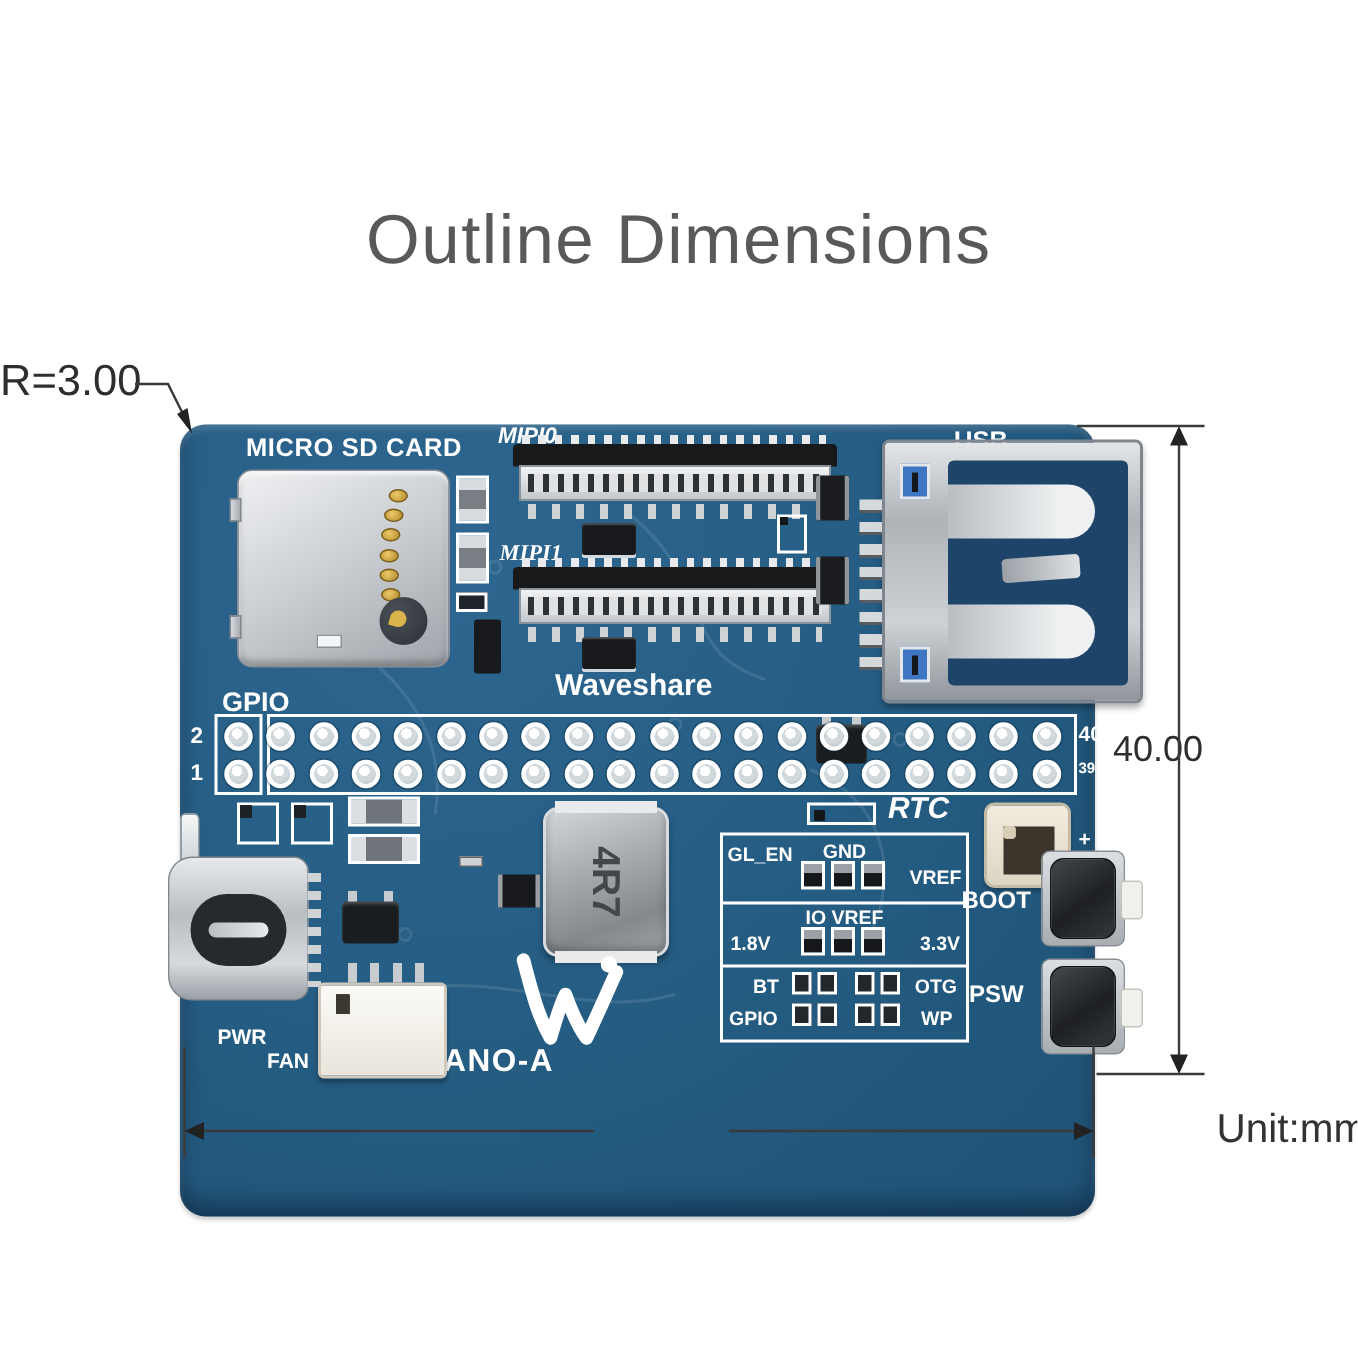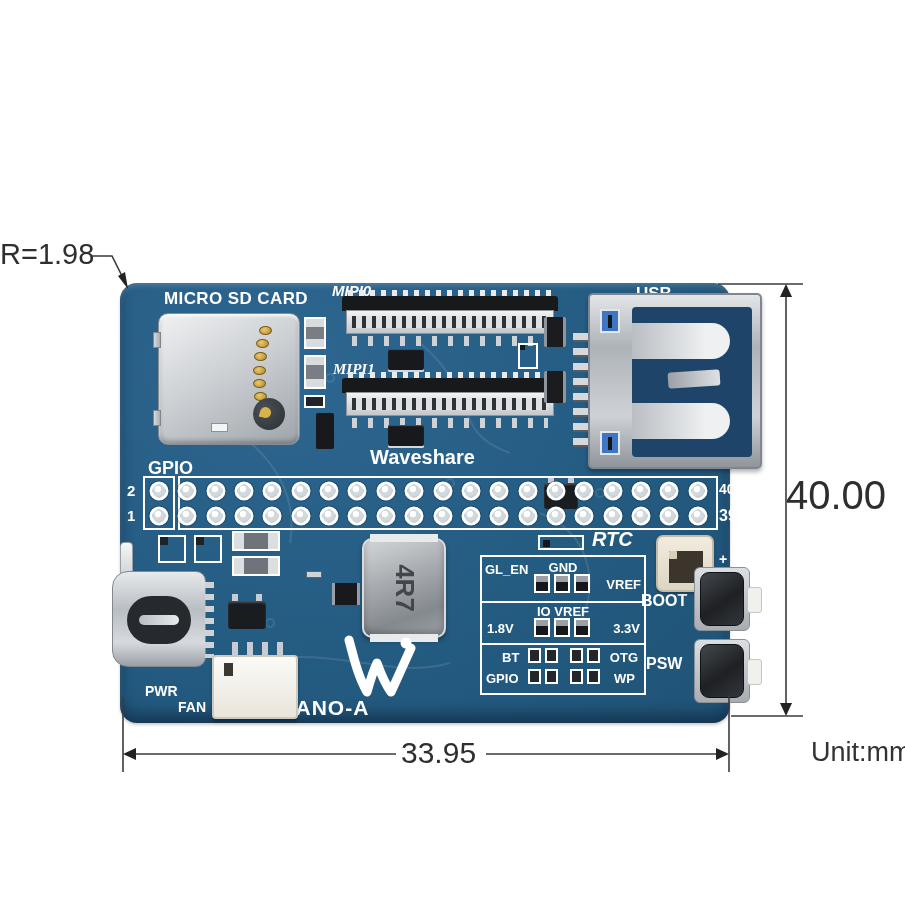--- a/index.html
+++ b/index.html
@@ -5,44 +5,44 @@
   * { margin:0; padding:0; box-sizing:border-box; }
   body { background:#ffffff; }
   .canvas { position:relative; width:905px; height:905px; background:#ffffff;
             font-family:"Liberation Sans", sans-serif; overflow:hidden; }
 
   
   .page-title { position:absolute; top:132px; left:0; width:100%; text-align:center;
                 font-size:46px; color:#58595b; letter-spacing:1px; }
   .dim-label { position:absolute; color:#2e2e2e; }
   #r-label    { left:0px;   top:238px; font-size:29px; }
-  #h-label    { left:742px; top:473px; font-size:40px;margin-left:44px; }
+  #h-label    { left:742px; top:486px; font-size:24px; }
   #w-label    { left:401px; top:736px; font-size:30px; }
   #unit-label { left:811px; top:737px; font-size:27px; color:#333; }
 
   #dim-svg { position:absolute; left:0; top:0; width:905px; height:905px; pointer-events:none; z-index:5; }
 
   
-  .board { position:absolute; left:120px; top:283px; width:610px; height:440px; border-radius:17px;
+  .board { position:absolute; left:120px; top:283px; width:610px; height:528px; border-radius:17px;
            background: radial-gradient(130% 150% at 28% 18%, #2d6690 0%, #245b81 45%, #1c4d6f 100%);
            box-shadow: inset 0 -9px 14px rgba(0,5,20,0.38), inset 0 3px 5px rgba(255,255,255,0.18), 0 2px 3px rgba(0,0,0,0.2); }
   .board * { position:absolute; }
   #trace-svg { left:0; top:0; width:610px; height:440px; opacity:0.10; }
 
   .silk { color:#fff; font-weight:bold; white-space:nowrap; }
   #lbl-sd        { left:44px;  top:6px;   font-size:17px; letter-spacing:0.4px; }
   #lbl-mipi0     { left:212px; top:-1px;  font-size:15px; font-style:italic; }
   #lbl-mipi1     { left:213px; top:78px;  font-size:15px; font-style:italic;font-family:Liberation Serif, serif; }
   #lbl-usb       { left:516px; top:1px;   font-size:17px; }
   #lbl-waveshare { left:250px; top:163px; font-size:20px; }
   #lbl-gpio      { left:28px;  top:175px; font-size:18px; }
   #pin-2  { left:7px;   top:199px; font-size:15px; }
   #pin-1  { left:7px;   top:224px; font-size:15px; }
   #pin-40 { left:599px; top:198px; font-size:14px; }
-  #pin-39 { left:599px; top:224px; font-size:16px; }
+  #pin-39 { left:599px; top:224px; font-size:10px; }
   #lbl-stat { left:-1px; top:302px; font-size:13px; transform:rotate(-90deg); transform-origin:top left; }
   #lbl-pwr  { left:25px;  top:400px; font-size:14px; }
   #lbl-fan  { left:58px;  top:416px; font-size:14px; }
   #lbl-fan1 { left:143px; top:372px; font-size:12px; }
   #lbl-4r7  { left:50%; top:50%; transform:translate(-50%,-50%) rotate(90deg); font-size:26px; font-weight:bold; color:#43474b; }
   #lbl-model{ left:104px; top:413px; font-size:21px; letter-spacing:1px; }
   #lbl-rtc  { left:472px; top:245px; font-size:20px; font-style:italic; }
   #lbl-rtc-plus { left:599px; top:268px; font-size:14px; }
   #lbl-boot { left:521px; top:309px; font-size:16px; }
   #lbl-psw  { left:526px; top:372px; font-size:16px; }
@@ -199,22 +199,23 @@
   #pads6 .dot { width:5px; height:5px; background:#14171a; }
   #rtc-open .dot { width:8px; height:8px; background:#d8cdb6; border-radius:2px; }
   #fan-slots .dot { width:9px; height:13px; background:#3b382f; }
   #ladder .dot { width:16px; height:7px; background:#cfd3d6; border:1px solid #5c6268; }
 </style>
 </head>
 <body>
 
 <div class="canvas">
 
-
-  <div class="dim-label" id="r-label">R=1.98</div>
+  <div class="page-title">Outline Dimensions</div>
+
+  <div class="dim-label" id="r-label">R=3.00</div>
   <div class="dim-label" id="h-label">40.00</div>
   <div class="dim-label" id="w-label">33.95</div>
   <div class="dim-label" id="unit-label">Unit:mm</div>
 
   <svg id="dim-svg">
     <g stroke="#3a3a3a" stroke-width="1.6" fill="none">
       <path d="M90 256 L112 256 L126 284"></path>
       <line x1="718" y1="284" x2="803" y2="284"></line>
       <line x1="731" y1="716" x2="803" y2="716"></line>
       <line x1="786" y1="293" x2="786" y2="708"></line>

